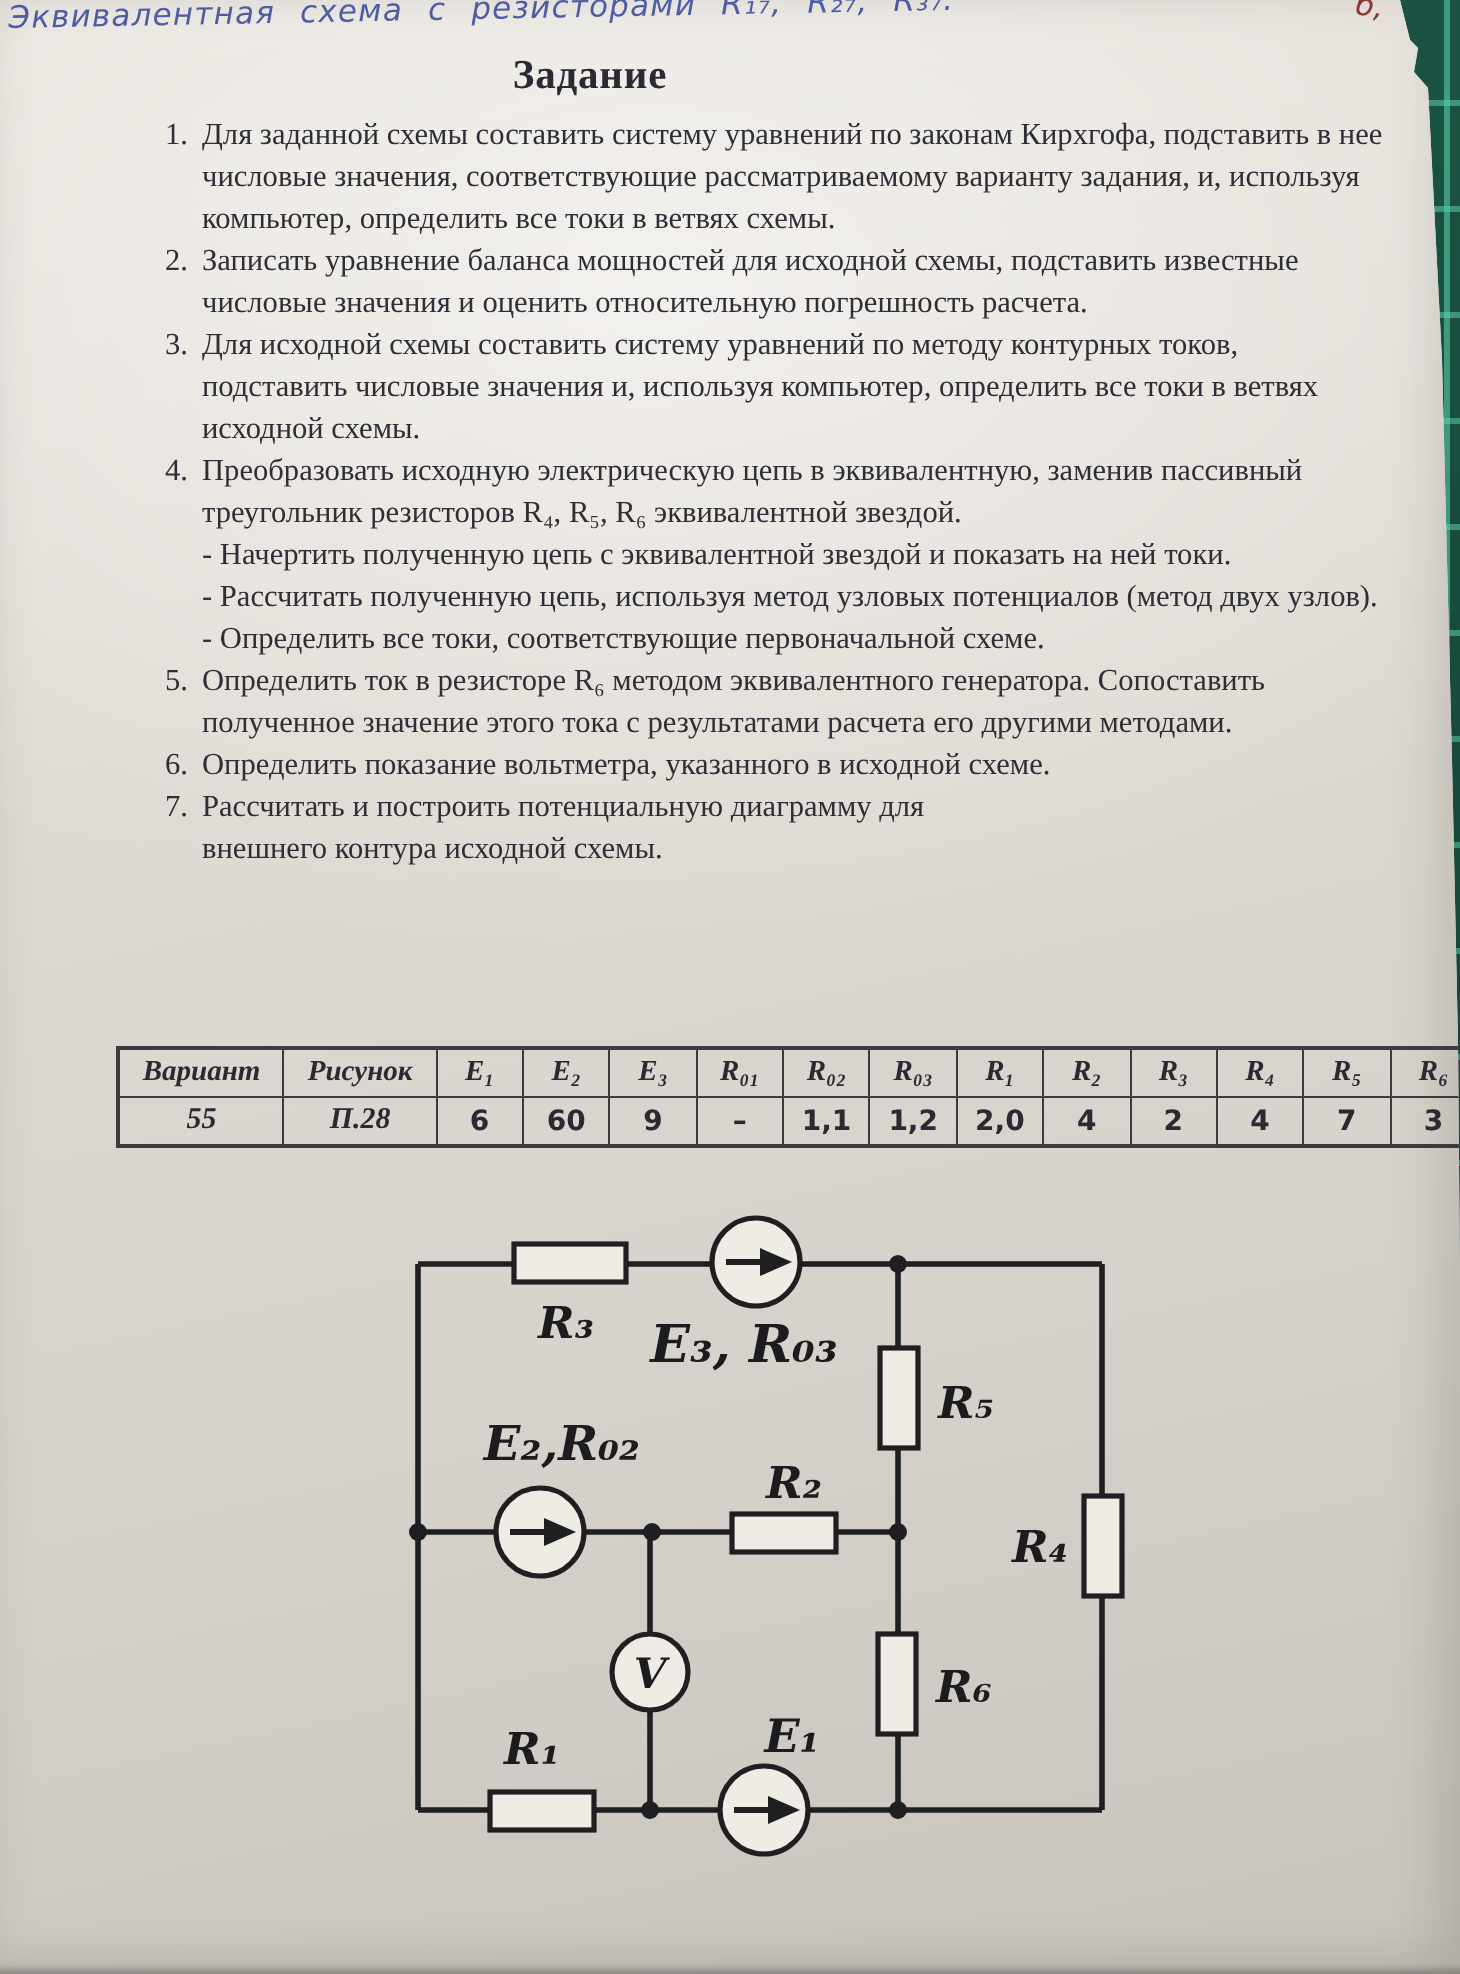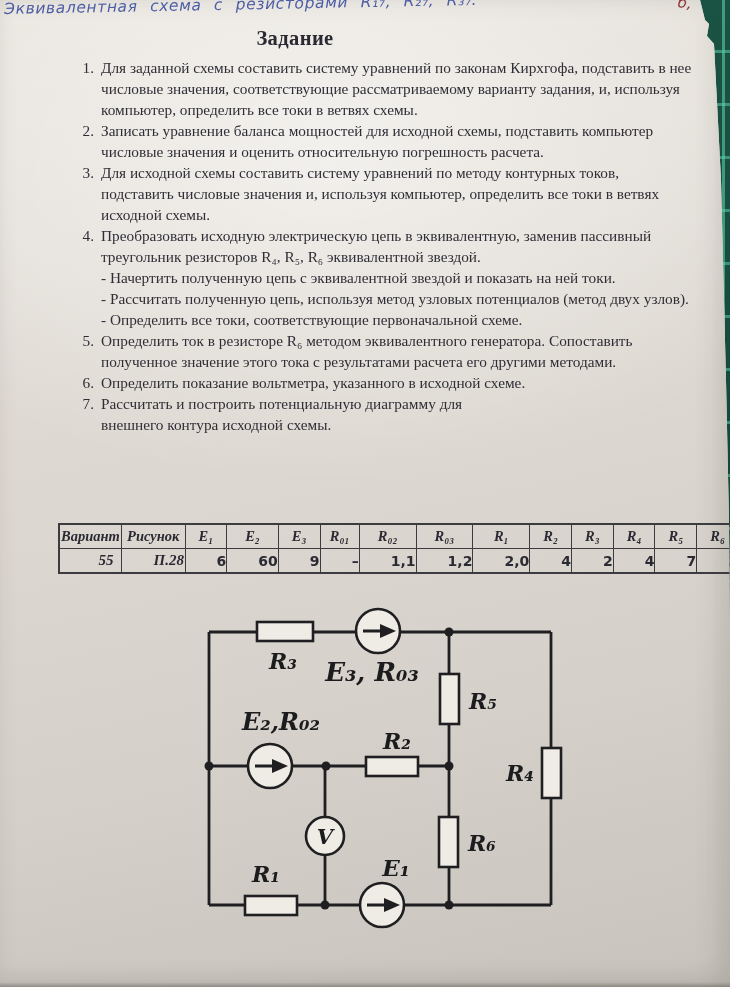--- a/index.html
+++ b/index.html
@@ -43,21 +43,21 @@
     font-size:15.3px;line-height:21px;color:#2f2e36;}
   .task{display:flex;}
   .task .num{flex:0 0 24px;text-align:right;margin-right:7px;}
   .task .txt{flex:1;}
 
   
   .variant-table{position:absolute;top:524px;left:59px;width:680px;
     border-collapse:collapse;color:#2b2a33;}
   .variant-table td{border:1.5px solid #3b3b40;text-align:center;padding:0;height:23px;}
   .variant-table tr.hdr td{font-style:italic;font-weight:bold;font-size:14.5px;}
-  .variant-table tr.vals td{font-family:"DejaVu Sans",sans-serif;font-weight:bold;font-size:14px;padding-left:31px;}
+  .variant-table tr.vals td{font-family:"DejaVu Sans",sans-serif;font-weight:bold;font-size:14px;}
   .variant-table tr.vals td.ser{font-family:"Liberation Serif",serif;font-style:italic;font-size:15px;}
   .variant-table{outline:1px solid #3b3b40;}
 
   
   .circuit{position:absolute;left:0;top:0;width:730px;height:987px;}
   .circuit .wire{stroke:#1f1f22;stroke-width:2.8;fill:none;}
   .circuit .comp{fill:#efece5;stroke:#1f1f22;stroke-width:2.6;}
   .circuit .dot{fill:#1f1f22;stroke:none;}
   .circuit .arrow{stroke:#1f1f22;stroke-width:3;}
   .circuit .ah{fill:#1f1f22;stroke:none;}
@@ -75,21 +75,21 @@
 
     <div class="doc-title">Задание</div>
 
     <div class="tasks">
       <div class="task">
         <span class="num">1.</span>
         <div class="txt">Для заданной схемы составить систему уравнений по законам Кирхгофа, подставить в нее числовые значения, соответствующие рассматриваемому варианту задания, и, используя компьютер, определить все токи в ветвях схемы.</div>
       </div>
       <div class="task">
         <span class="num">2.</span>
-        <div class="txt">Записать уравнение баланса мощностей для исходной схемы, подставить компьютер числовые значения и оценить относительную погрешность расчета.</div>
+        <div class="txt">Записать уравнение баланса мощностей для исходной схемы, подставить известные числовые значения и оценить относительную погрешность расчета.</div>
       </div>
       <div class="task">
         <span class="num">3.</span>
         <div class="txt">Для исходной схемы составить систему уравнений по методу контурных токов, подставить числовые значения и, используя компьютер, определить все токи в ветвях исходной схемы.</div>
       </div>
       <div class="task">
         <span class="num">4.</span>
         <div class="txt">
           <span>Преобразовать исходную электрическую цепь в эквивалентную, заменив пассивный треугольник резисторов R₄, R₅, R₆ эквивалентной звездой.</span>
           <div>- Начертить полученную цепь с эквивалентной звездой и показать на ней токи.</div>

